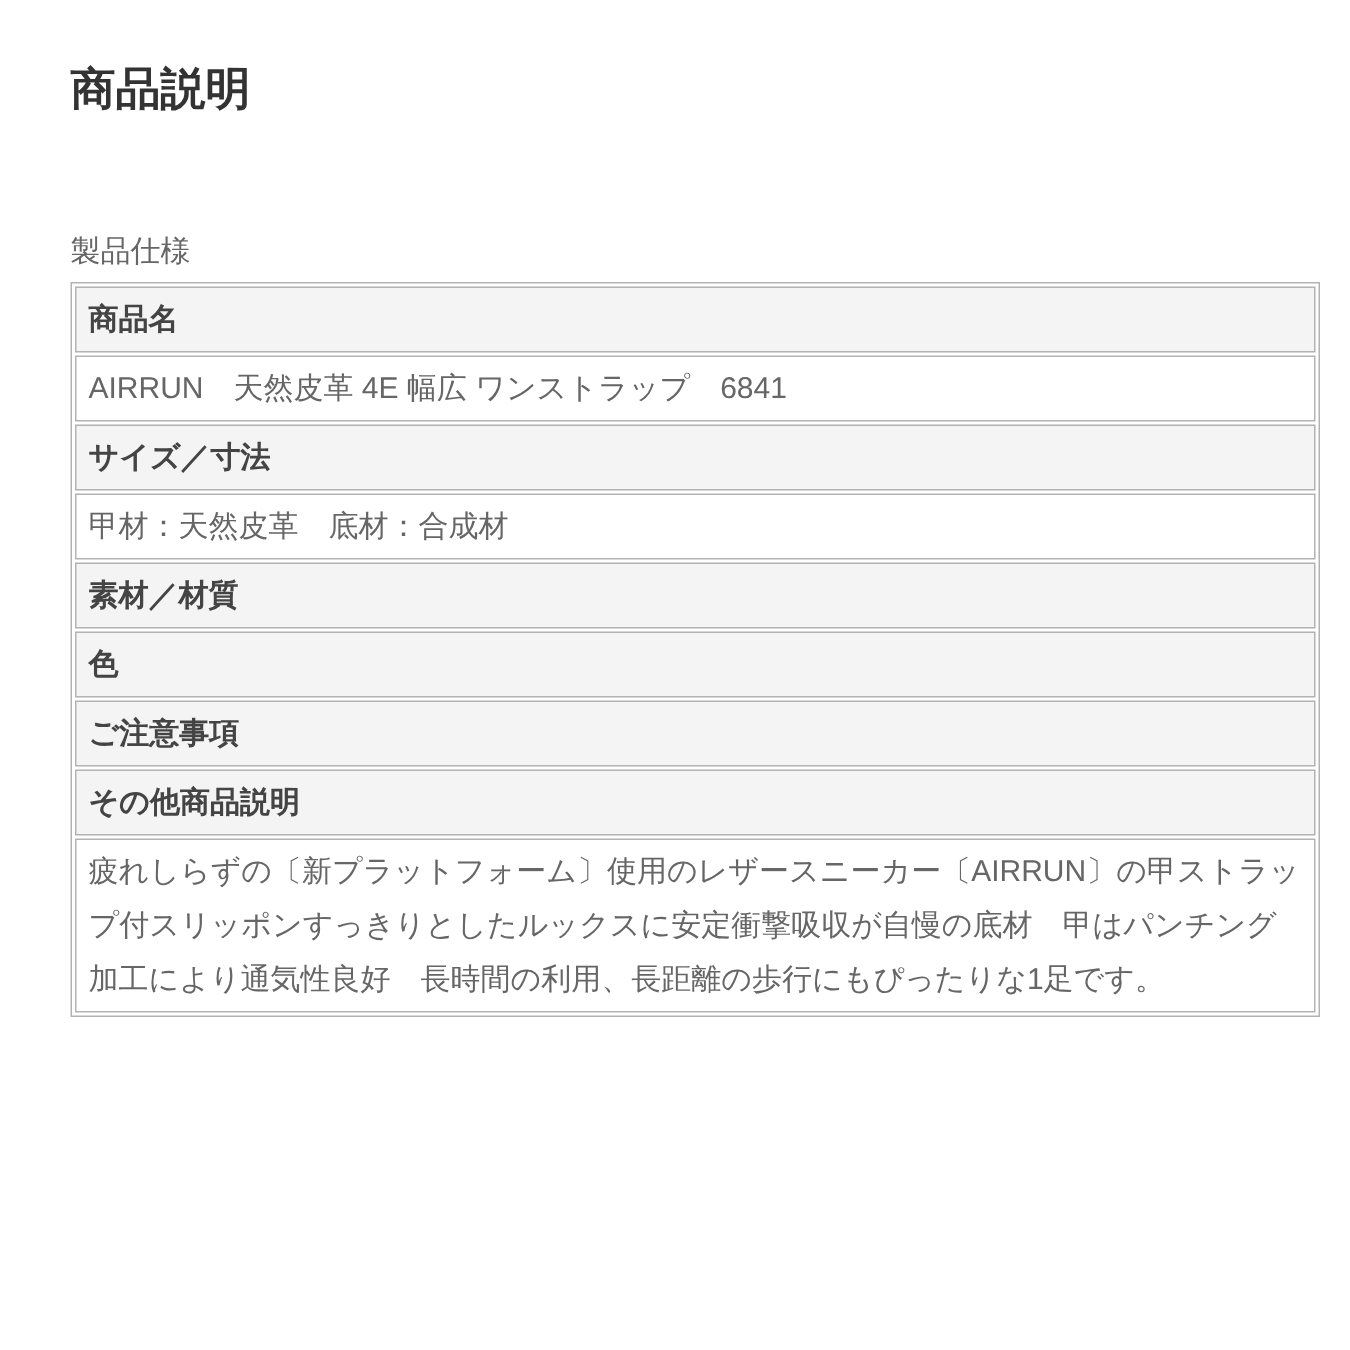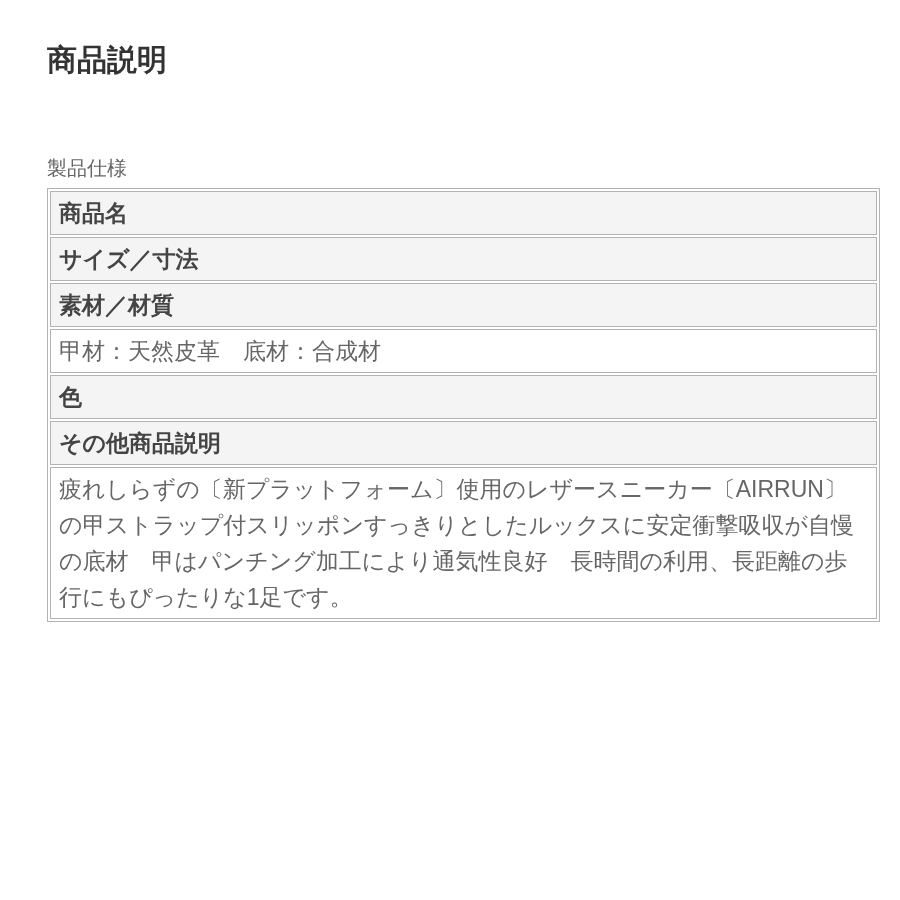--- a/index.html
+++ b/index.html
@@ -45,21 +45,21 @@
     margin-top: 7px;
     width: 833px;
     border-collapse: separate;
     border-spacing: 2px;
     border: 1px solid var(--border, #b3b3b3);
     background: var(--page-bg, #ffffff);
   }
   table.spec-table td {
     border: 1px solid var(--border, #b3b3b3);
     padding: 3px 8px;
-    font-size: 23px;
+    font-size: 20px;
     line-height: 36px;
     vertical-align: top;
   }
   table.spec-table td.header {
     background: var(--header-row-bg, #f4f4f4);
     color: var(--header-text, #444444);
     font-weight: bold;
   }
   table.spec-table td.value {
     background: var(--page-bg, #ffffff);
@@ -75,30 +75,36 @@
   <h1 class="page-title">商品説明</h1>
 
   <h2 class="section-heading">製品仕様</h2>
 
   <table class="spec-table">
     <tbody>
         <tr>
           <td class="header">商品名</td>
         </tr>
         <tr>
+          <td class="value">AIRRUN　天然皮革 4E 幅広 ワンストラップ　6841</td>
+        </tr>
+        <tr>
           <td class="header">サイズ／寸法</td>
+        </tr>
+        <tr>
+          <td class="value">甲材：天然皮革　底材：合成材</td>
         </tr>
         <tr>
           <td class="header">素材／材質</td>
         </tr>
         <tr>
-          <td class="value">甲材：天然皮革　底材：合成材</td>
+          <td class="header">色</td>
         </tr>
         <tr>
-          <td class="header">色</td>
+          <td class="header">ご注意事項</td>
         </tr>
         <tr>
           <td class="header">その他商品説明</td>
         </tr>
         <tr>
           <td class="value">疲れしらずの〔新プラットフォーム〕使用のレザースニーカー〔AIRRUN〕の甲ストラップ付スリッポンすっきりとしたルックスに安定衝撃吸収が自慢の底材　甲はパンチング加工により通気性良好　長時間の利用、長距離の歩行にもぴったりな1足です。</td>
         </tr>
       </tbody>
   </table>
 </div>

